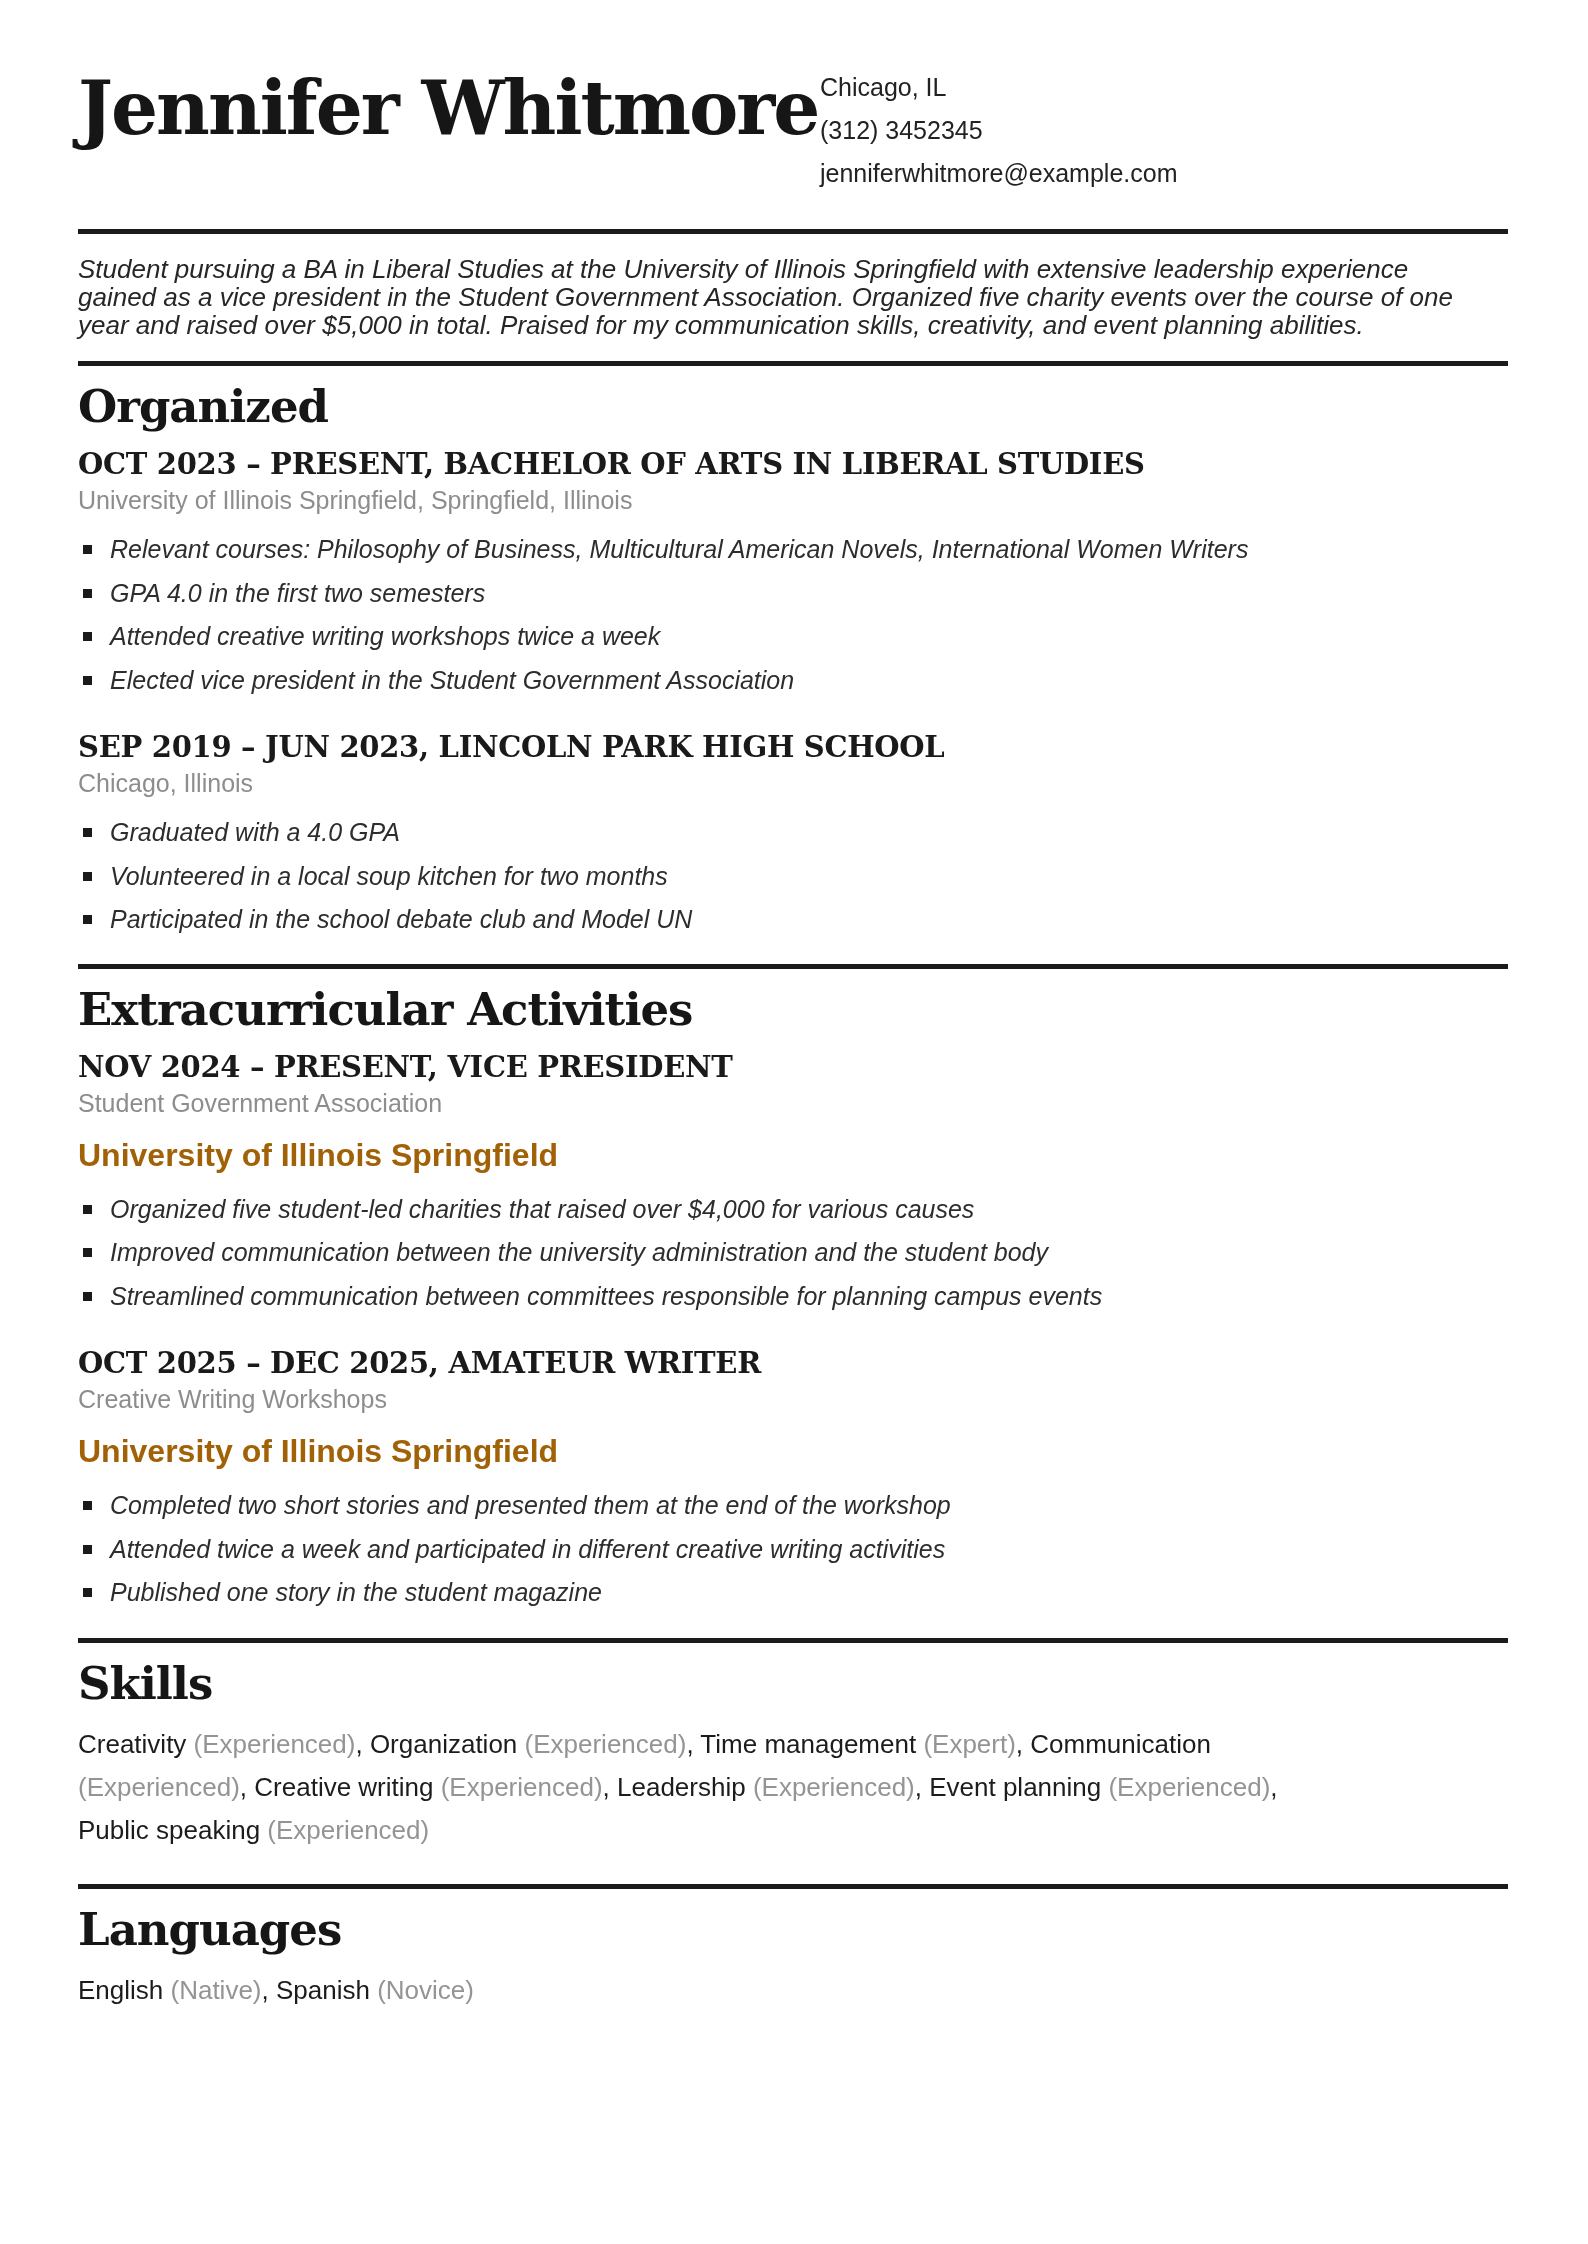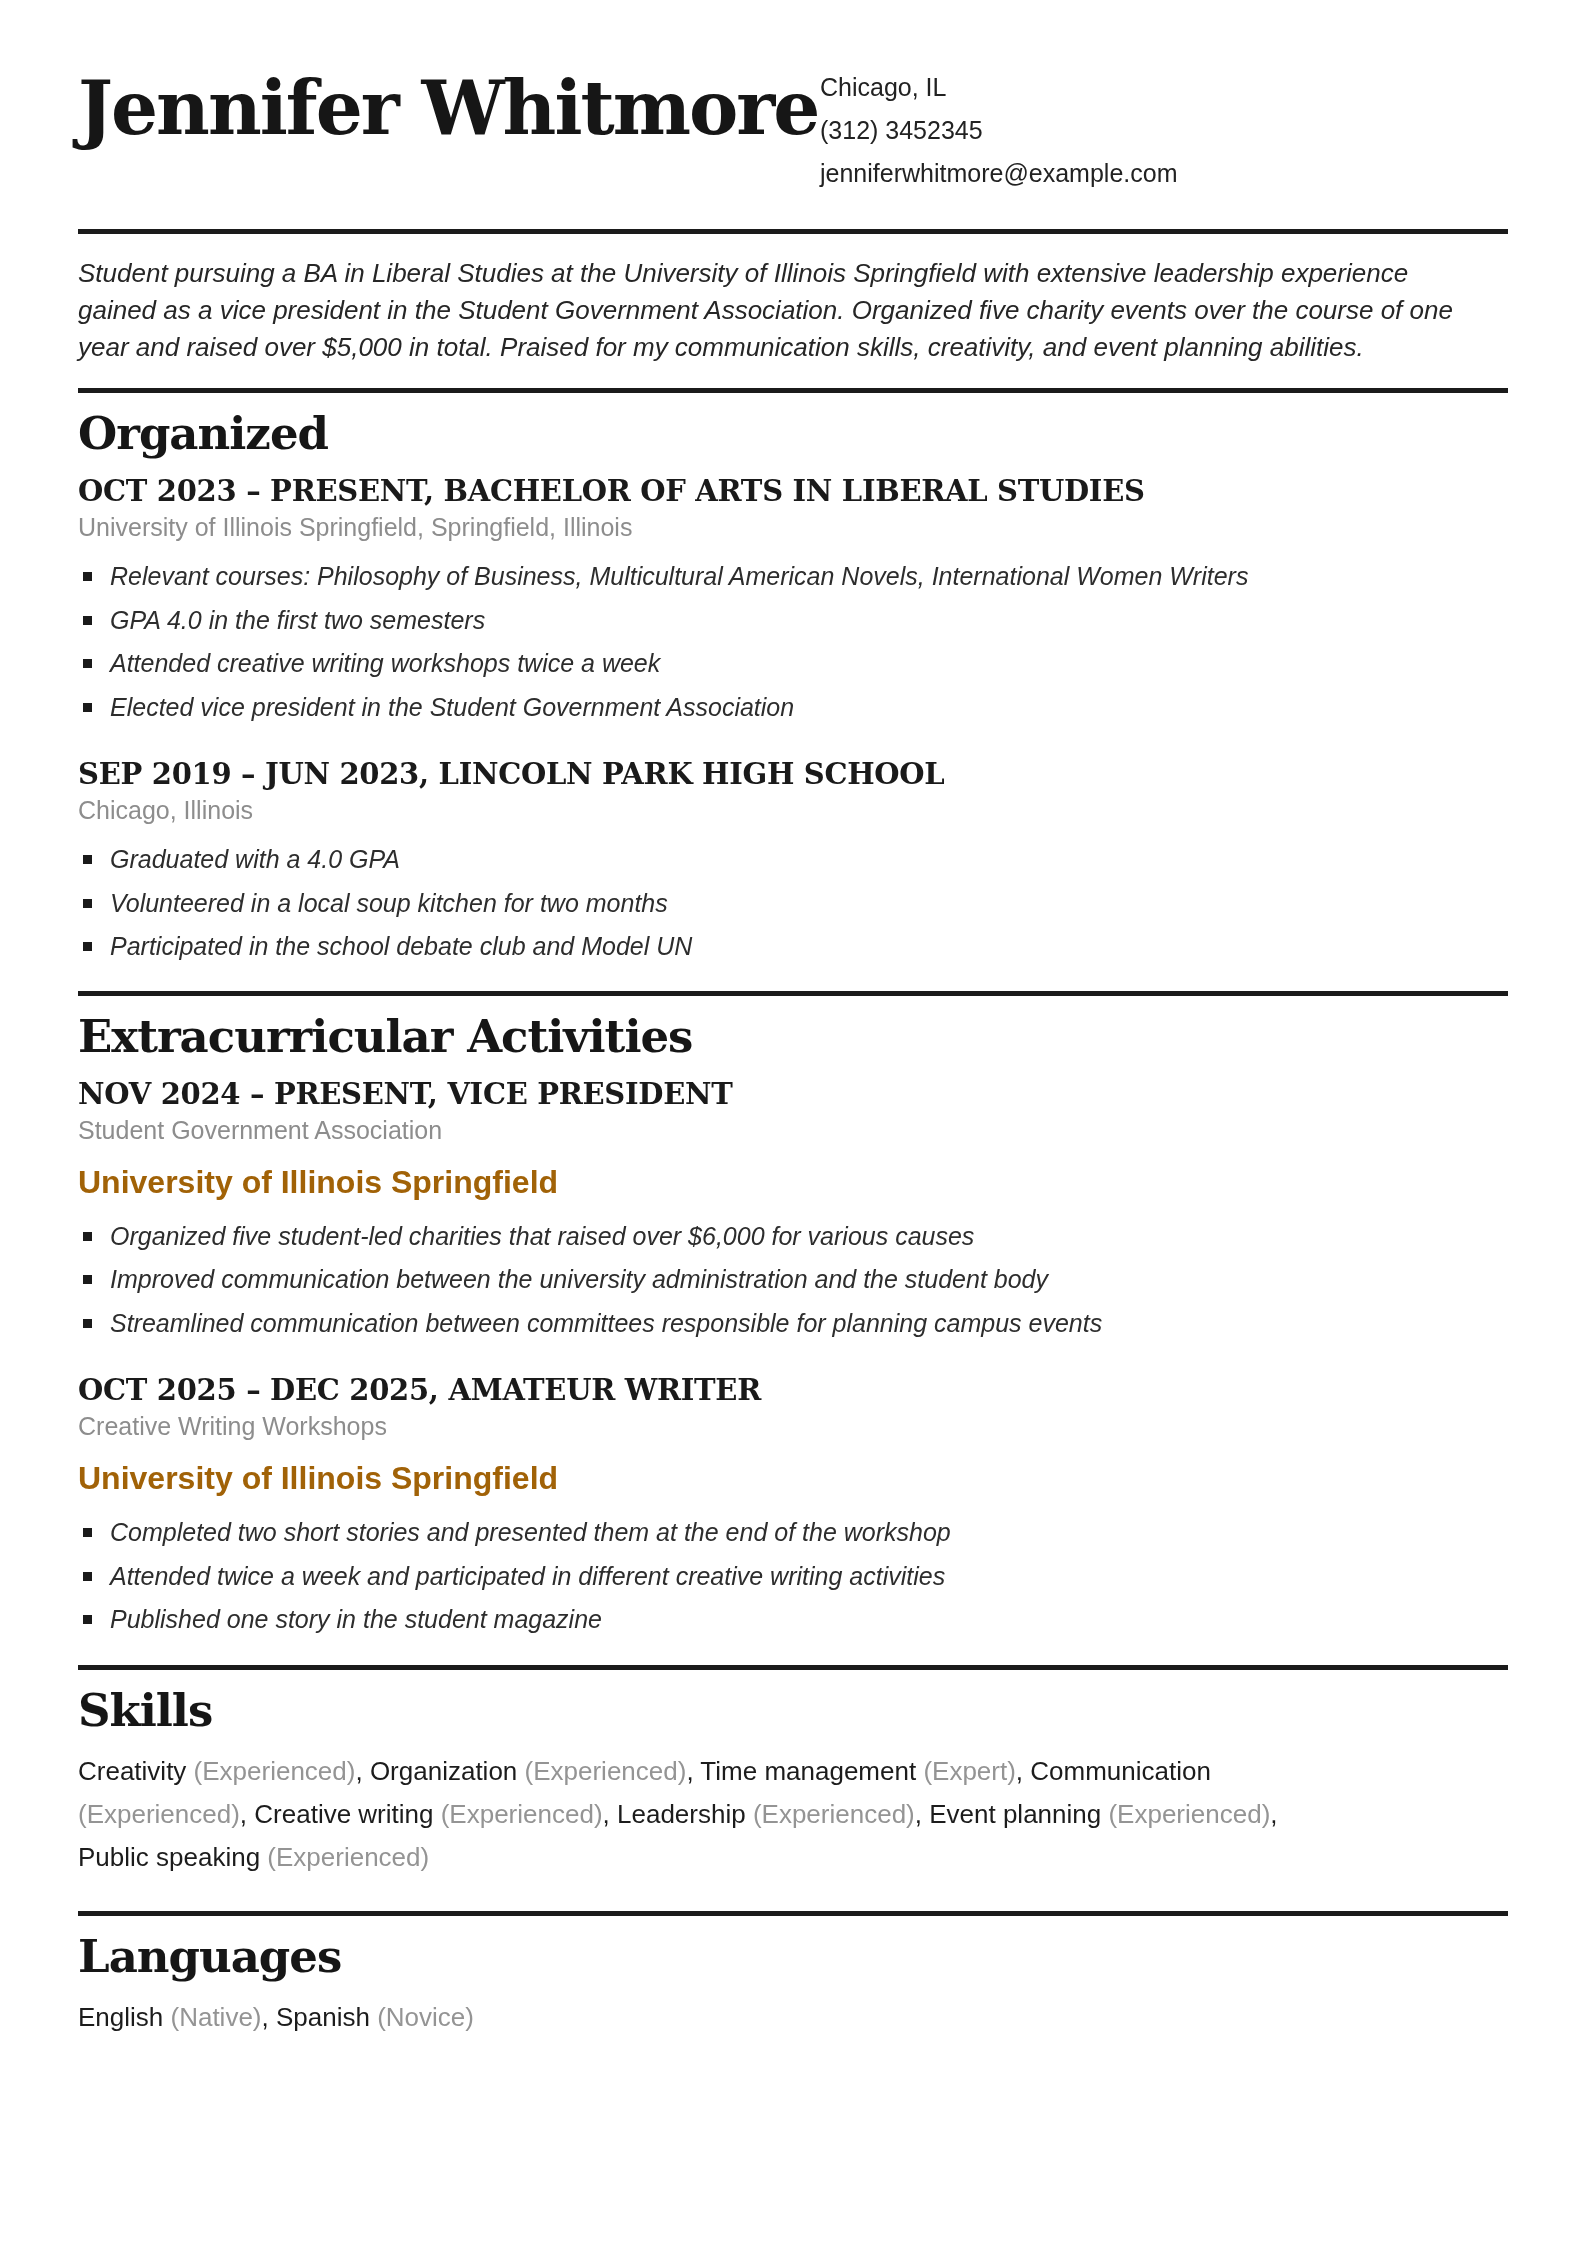--- a/index.html
+++ b/index.html
@@ -37,21 +37,21 @@
   .rule-3 { margin-top: 22px; }
   .rule-4 { margin-top: 23px; }
   .rule-5 { margin-top: 32px; }
 
   
   .summary {
     margin: 21px 0 0 0;
     max-width: 1410px;
     font-style: italic;
     font-size: 26px;
-    line-height: 37px;
+    line-height: 28px;
     color: #262626;
   }
 
   
   h2 {
     margin: 14px 0 0 0;
     font-family: "DejaVu Serif", "Liberation Serif", serif;
     font-weight: 700;
     font-size: 45px;
     line-height: 54px;
@@ -152,21 +152,21 @@
   <div class="rule rule-3"></div>
 
   <section>
     <h2>Extracurricular Activities</h2>
 
     <div class="entry">
       <h3>NOV 2024 – PRESENT, VICE PRESIDENT</h3>
       <div class="sub">Student Government Association</div>
       <div class="org">University of Illinois Springfield</div>
       <ul class="bullets after-org">
-        <li>Organized five student-led charities that raised over $6,000 for various causes</li>
+        <li>Organized five student-led charities that raised over $4,000 for various causes</li>
         <li>Improved communication between the university administration and the student body</li>
         <li>Streamlined communication between committees responsible for planning campus events</li>
       </ul>
     </div>
 
     <div class="entry">
       <h3>OCT 2025 – DEC 2025, AMATEUR WRITER</h3>
       <div class="sub">Creative Writing Workshops</div>
       <div class="org">University of Illinois Springfield</div>
       <ul class="bullets after-org">

